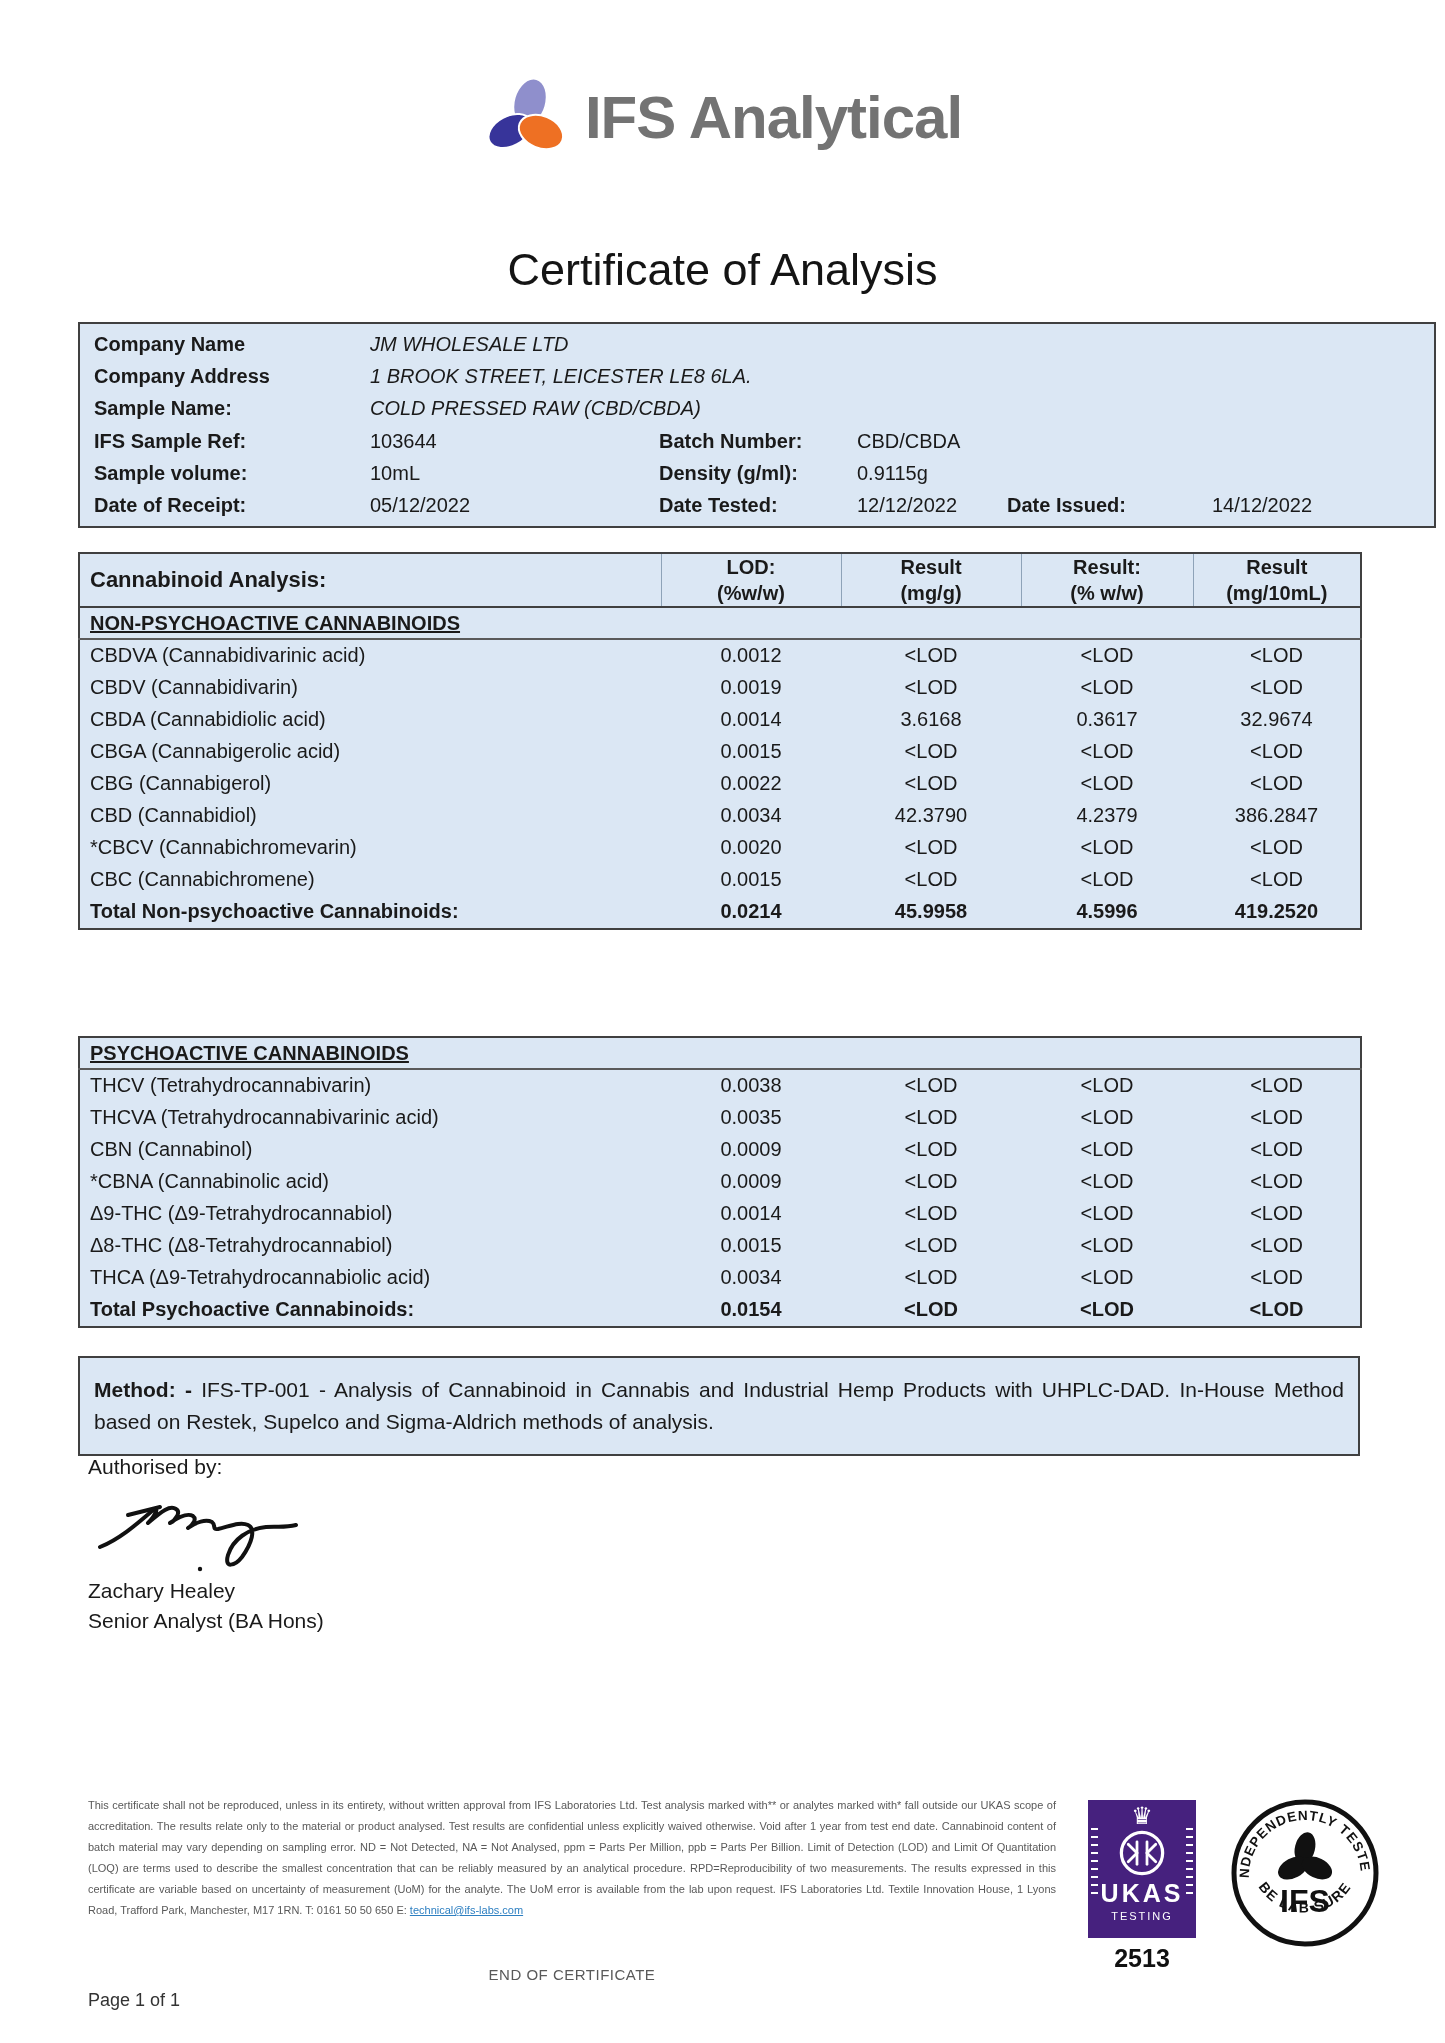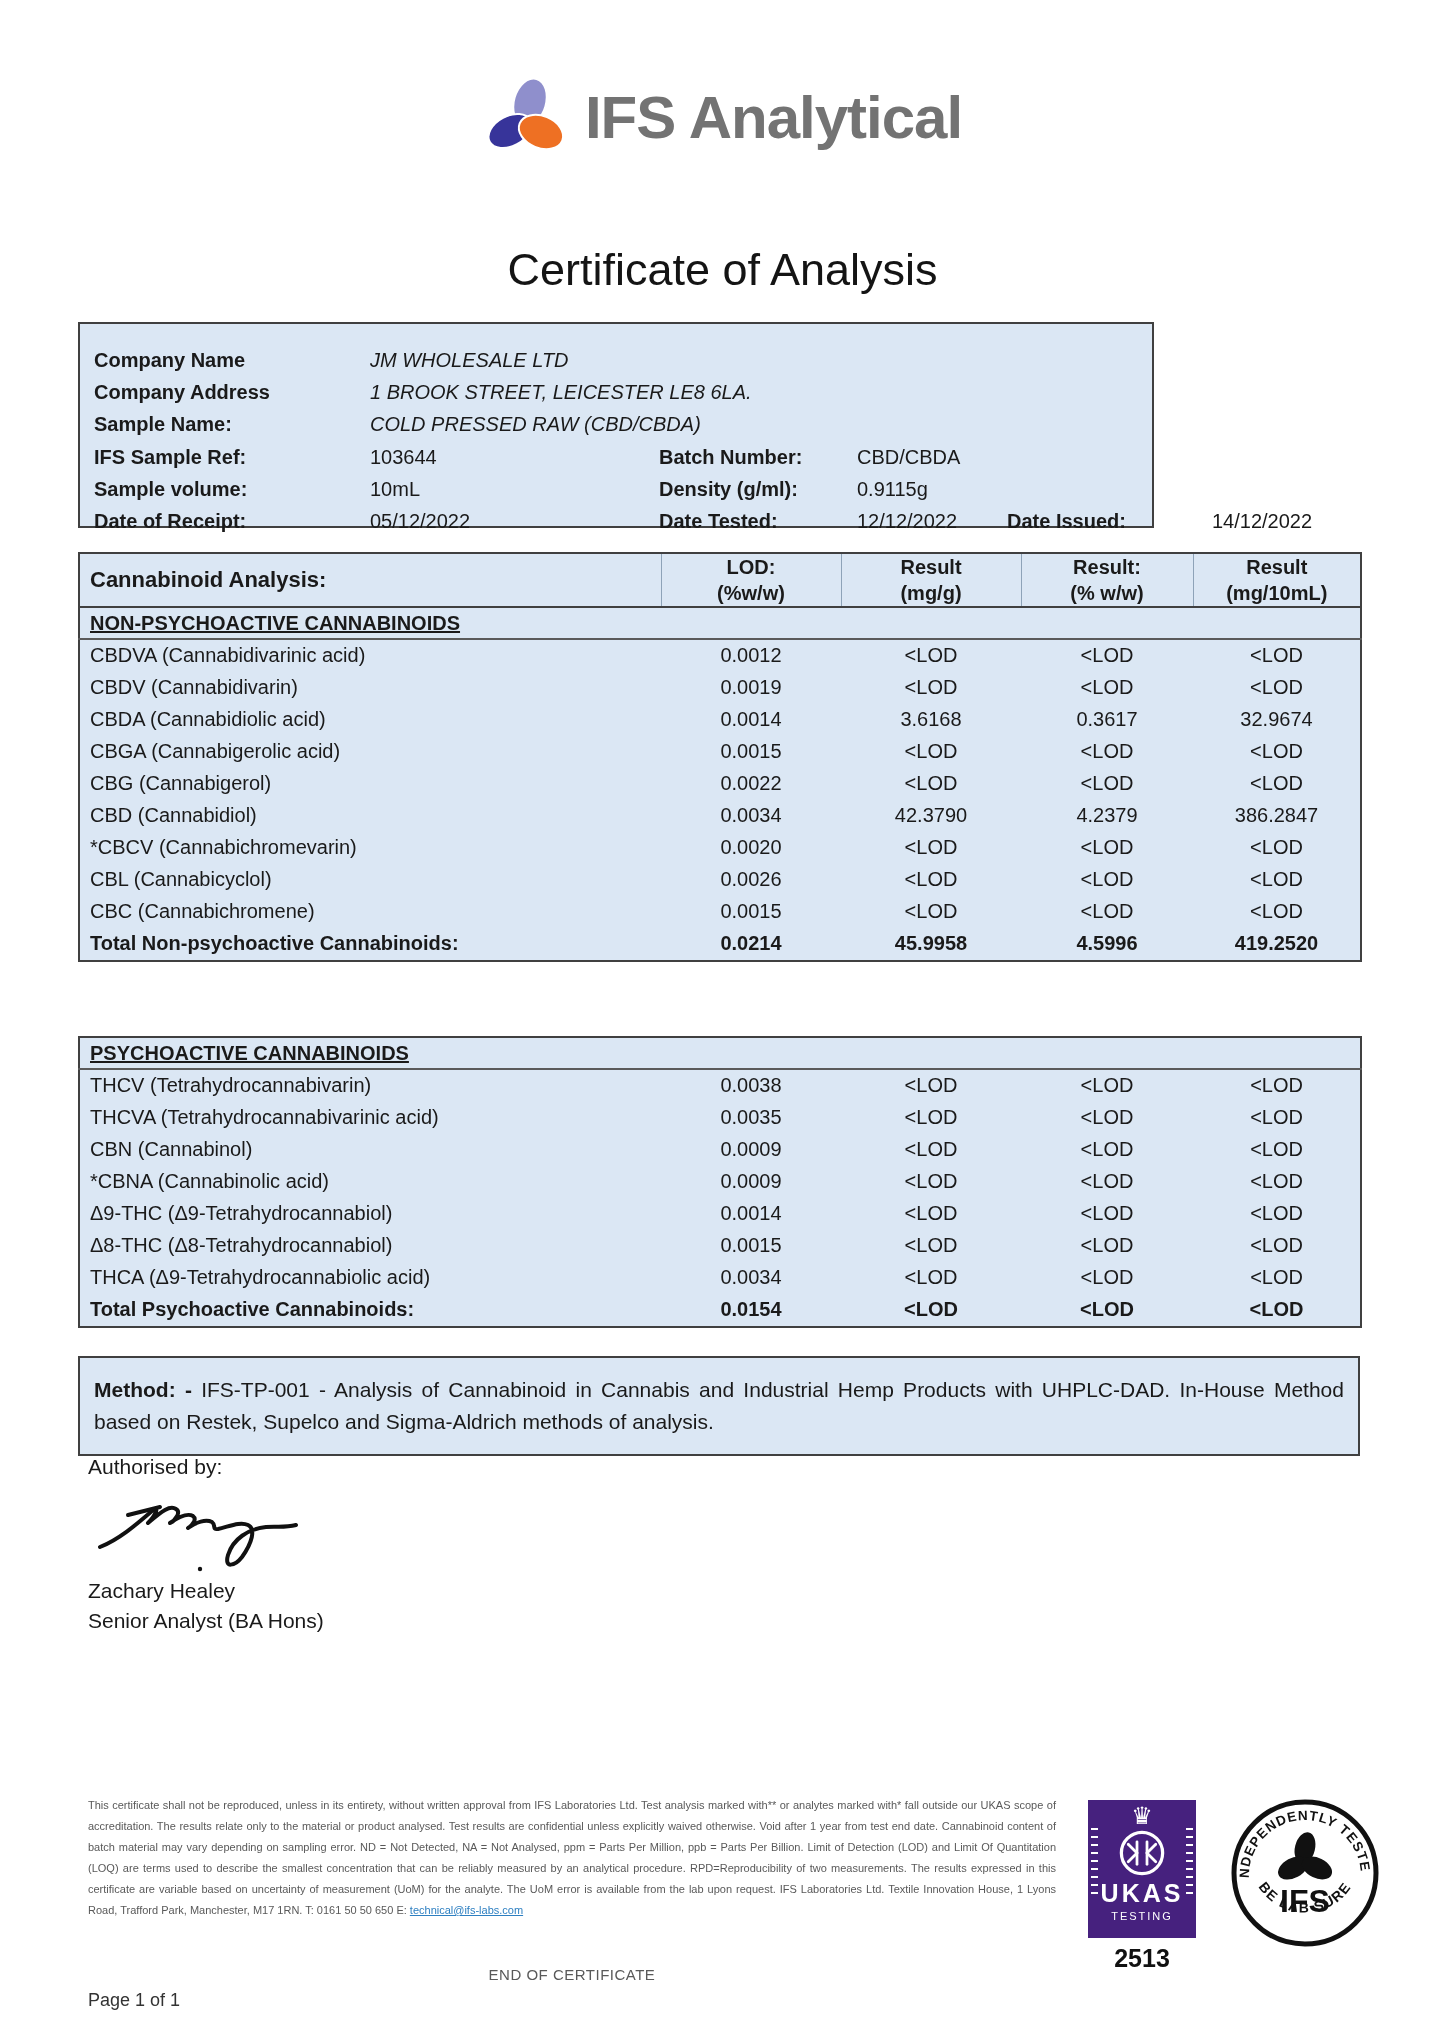--- a/index.html
+++ b/index.html
@@ -11,24 +11,24 @@
   }
   
   .brand { position:absolute; top:76px; left:0; width:100%;
     display:flex; justify-content:center; align-items:center; gap:14px; }
   .brand-name { font-size:60px; font-weight:bold; color:#737373; letter-spacing:-1px; }
   .doc-title { position:absolute; top:244px; left:0; width:100%;
     text-align:center; font-size:45px; font-weight:400; color:#141414; }
 
   
   .info-table {
-    position:absolute; top:322px; left:78px; width:1076px; height:206px;
+    position:absolute; top:322px; left:78px; width:1358px; height:206px;
     background:#dbe7f4; border:2px solid #404040;
     display:grid; grid-template-columns:276px 289px 198px 150px 205px 1fr;
-    grid-auto-rows:32.3px; align-items:center; padding:20px 0 0 14px;
+    grid-auto-rows:32.3px; align-items:center; padding:4px 0 0 14px;
     font-size:20px;
   }
   .info-table .lbl { font-weight:bold; }
   .span-rest { grid-column:2 / -1;font-style:italic; }
   .span-tail { grid-column:4 / -1; }
 
   
   table.ana {
     position:absolute; left:78px; width:1282px;
     border-collapse:collapse; background:#dbe7f4; border:2px solid #404040;
@@ -202,27 +202,20 @@
       </tr>
 
       <tr>
         <td class="name">*CBCV (Cannabichromevarin)</td>
         <td class="val">0.0020</td>
         <td class="val">&lt;LOD</td>
         <td class="val">&lt;LOD</td>
         <td class="val">&lt;LOD</td>
       </tr>
 
-      <tr>
-        <td class="name">CBL (Cannabicyclol)</td>
-        <td class="val">0.0026</td>
-        <td class="val">&lt;LOD</td>
-        <td class="val">&lt;LOD</td>
-        <td class="val">&lt;LOD</td>
-      </tr>
 
       <tr>
         <td class="name">CBC (Cannabichromene)</td>
         <td class="val">0.0015</td>
         <td class="val">&lt;LOD</td>
         <td class="val">&lt;LOD</td>
         <td class="val">&lt;LOD</td>
       </tr>
 
     </tbody>

